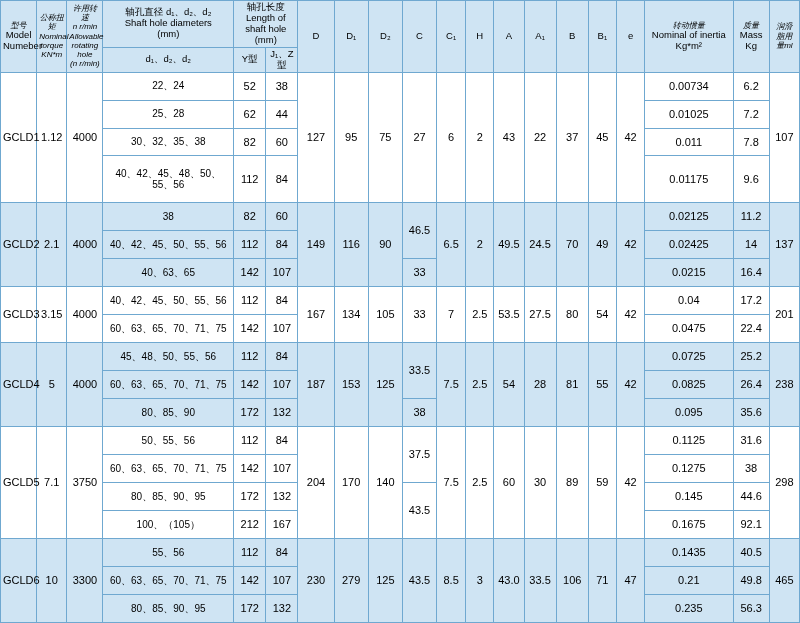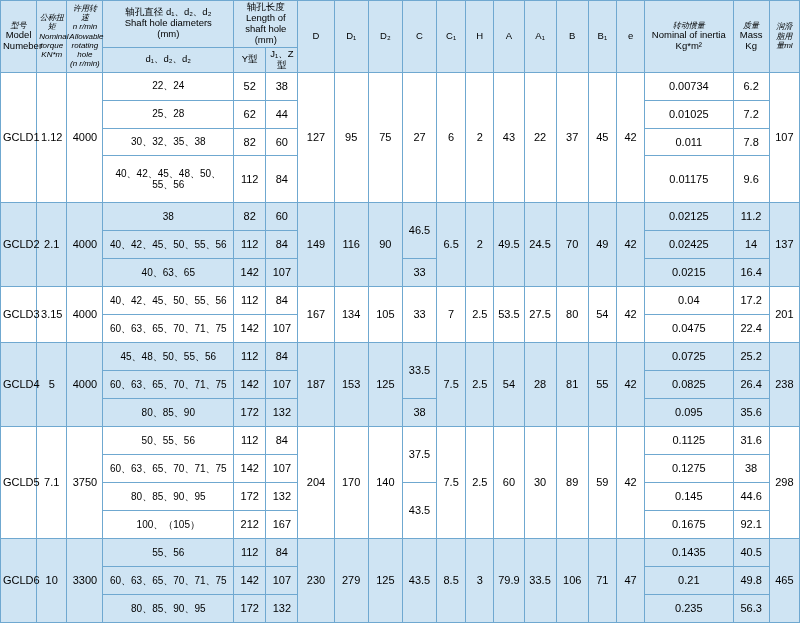--- a/index.html
+++ b/index.html
@@ -340,21 +340,21 @@
         <td rowspan="3">3300</td>
         <td class="leftpad small">55、56</td>
         <td>112</td>
         <td>84</td>
         <td rowspan="3">230</td>
         <td rowspan="3">279</td>
         <td rowspan="3">125</td>
         <td rowspan="3">43.5</td>
         <td rowspan="3">8.5</td>
         <td rowspan="3">3</td>
-        <td rowspan="3">79.9</td>
+        <td rowspan="3">43.0</td>
         <td rowspan="3">33.5</td>
         <td rowspan="3">106</td>
         <td rowspan="3">71</td>
         <td rowspan="3">47</td>
         <td>0.1435</td>
         <td>40.5</td>
         <td rowspan="3">465</td>
       </tr>
       <tr class="band-blue">
         <td class="leftpad small">60、63、65、70、71、75</td>

